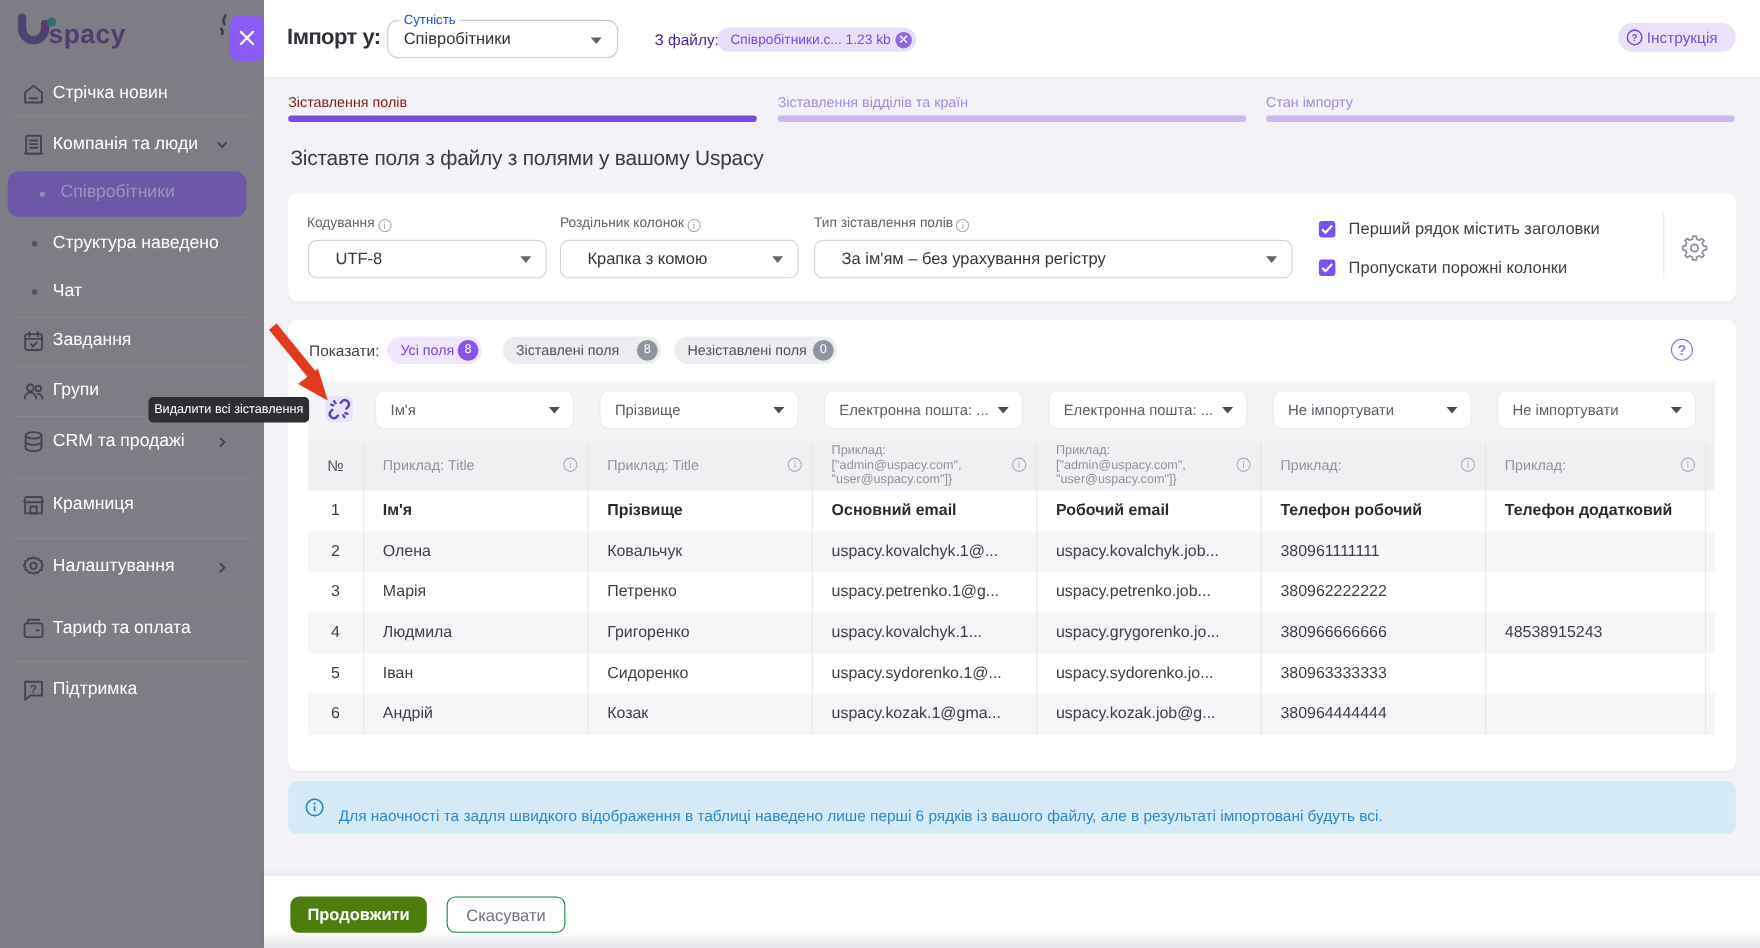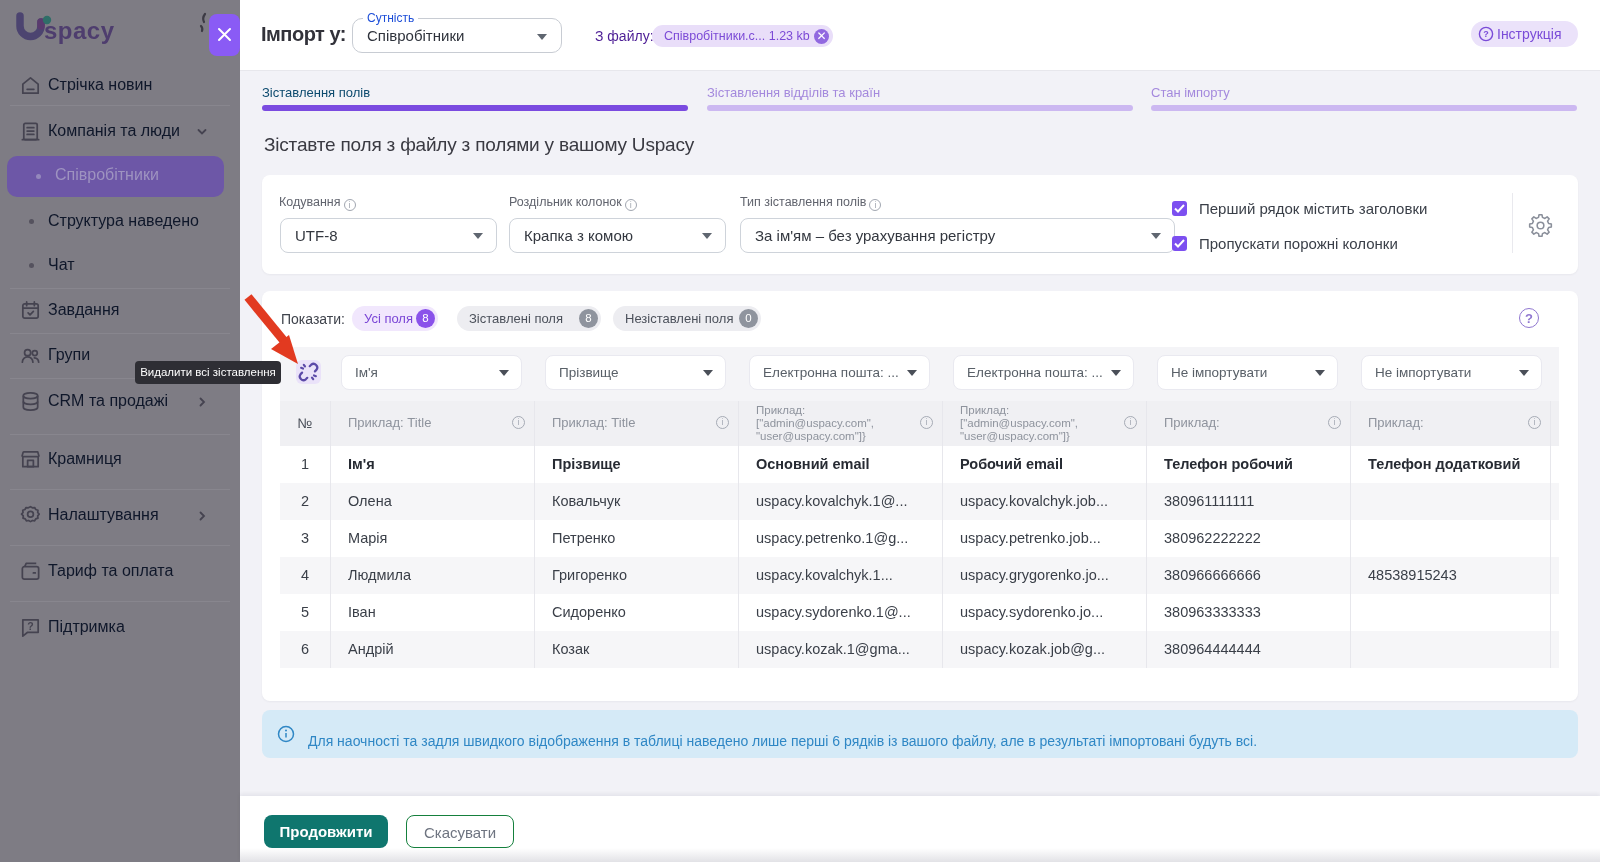--- a/index.html
+++ b/index.html
@@ -1,21 +1,21 @@
 <!DOCTYPE html>
 <html><head>
 <meta charset="utf-8">
 <style>
 *{box-sizing:border-box;margin:0;padding:0}
 html,body{width:1600px;height:862px;overflow:hidden}
 body{position:relative;font-family:"Liberation Sans",sans-serif;background:#f2f2f7}
 .abs{position:absolute}
 
 #sidebar{left:0;top:0;width:240px;height:862px;background:#7e7c84;z-index:1}
-.mi{position:absolute;left:0;width:208px;height:24px;color:#0f172a;font-size:16px}
+.mi{position:absolute;left:0;width:208px;height:24px;color:#ffffff;font-size:16px}
 .mi svg{position:absolute;left:19px;top:0}
 .mi .t{position:absolute;left:48px;top:2px;white-space:nowrap}
 .bullet{position:absolute;left:29px;top:9px;width:5px;height:5px;border-radius:50%;background:#55525e}
 .mi svg.chev{position:absolute;left:196px;top:6px}
 .divi{position:absolute;left:10px;width:220px;height:1px;background:#88868e}
 #selitem{position:absolute;left:7px;top:156px;width:217px;height:41px;background:#6d57a7;border-radius:10px}
 #selitem .bullet{background:#9488bc;top:18px}
 #selitem .t{position:absolute;left:48px;top:10px;color:#9e93c0;font-size:16px}
 
 #xbtn{left:209px;top:14px;width:31px;height:42px;background:#8a5bf5;border-radius:8px;z-index:2}
@@ -30,31 +30,31 @@
 #zfail{position:absolute;left:355px;top:28px;font-size:14px;color:#4c1d95}
 #fchip{position:absolute;left:412px;top:25px;width:181px;height:22px;border-radius:11px;background:#e9def9;color:#7b4ad6;font-size:12.5px;line-height:22px;padding-left:12px;white-space:nowrap}
 #fchip .x{position:absolute;right:4px;top:3.5px;width:15px;height:15px;border-radius:50%;background:#9168e0;color:#fff;font-size:12px;line-height:14px;text-align:center}
 #instr{position:absolute;left:1231px;top:21px;width:107px;height:26px;border-radius:13px;background:#ebe2fa;color:#7a4bd8;font-size:14px;line-height:26px;padding-left:26px}
 #instr svg{position:absolute;left:7px;top:5px}
 
 .tab{position:absolute;top:85px;width:426px}
 .tab .tt{font-size:13px;color:#a489dd;white-space:nowrap}
 .tab .bar{margin-top:5px;height:6px;border-radius:3px;background:#ccb8f1}
 #tab1{left:22px}#tab2{left:467px}#tab3{left:911px}
-#tab1 .tt{color:#0c4a6e}
+#tab1 .tt{color:#7f1d1d}
 #tab1 .bar{background:#7b4be0}
 #pagehead{position:absolute;left:24px;top:134px;font-size:19px;font-weight:400;color:#3a3a42;letter-spacing:-0.2px}
 
 .card{position:absolute;background:#fff;border-radius:8px;box-shadow:0 1px 2px rgba(40,40,60,.05)}
 #scard{left:22px;top:175px;width:1316px;height:99px}
 .flabel{position:absolute;font-size:12.5px;color:#61646e;white-space:nowrap}
 .iinfo{display:inline-block;width:12px;height:12px;border:1px solid #a2a7b1;border-radius:50%;font-size:9px;line-height:11px;text-align:center;color:#a2a7b1;vertical-align:-2px;margin-left:3px}
-.sel{position:absolute;height:35px;background:#fff;border:1px solid #ced3da;border-radius:8px;font-size:15px;color:#33373f;line-height:33px;padding-left:14px;white-space:nowrap}
+.sel{position:absolute;height:35px;background:#fff;border:1px solid #ced3da;border-radius:8px;font-size:15px;color:#33373f;line-height:33px;padding-left:24px;white-space:nowrap}
 .sel .caret{right:13px;top:14px}
-.cbrow{position:absolute;left:910px;font-size:15px;color:#3a3f48}
+.cbrow{position:absolute;left:937px;font-size:15px;color:#3a3f48}
 .cb{position:absolute;left:0;top:1px;width:15px;height:15px;background:#7c4ff0;border-radius:3px}
 .cb svg{position:absolute;left:2px;top:3px}
 .cbrow .t{margin-left:27px}
 #vdiv{position:absolute;left:1250px;top:18px;width:1px;height:60px;background:#e9e9ee}
 
 #mcard{left:22px;top:291px;width:1316px;height:410px}
 #showlbl{position:absolute;left:19px;top:20px;font-size:14px;color:#3f434c}
 .chip{position:absolute;top:15px;height:25px;border-radius:13px;font-size:13px;line-height:25px;padding-left:12px;background:#ededf1;color:#4c515b;white-space:nowrap}
 .chip .badge{position:absolute;right:3px;top:3px;width:19px;height:19px;border-radius:50%;background:#8f949e;color:#fff;font-size:11.5px;line-height:19px;text-align:center}
 #chip1{left:90px;width:86px;background:#f1e7fd;color:#7a45d6}
@@ -87,21 +87,21 @@
 .drow .cell{line-height:37px}
 .bold{font-weight:700;color:#272b33}
 
 #banner{position:absolute;left:22px;top:710px;width:1316px;height:48px;background:#d5eaf7;border-radius:8px}
 #banner svg{position:absolute;left:15px;top:15px}
 #banner .t{position:absolute;left:46px;top:23px;font-size:14px;color:#2f87c5}
 
 #mfoot{position:absolute;left:0;top:796px;width:1360px;height:66px;background:#fff;box-shadow:0 -2px 4px rgba(30,30,50,.07)}
 #mfoot:after{content:"";position:absolute;left:0;bottom:0;width:100%;height:14px;background:linear-gradient(rgba(255,255,255,0),#e2e2e6)}
 .btn{position:absolute;top:19px;height:33px;border-radius:8px;font-size:15px;text-align:center;line-height:33px}
-#btn1{left:24px;width:124px;background:#0f766e;color:#fff;font-weight:600}
+#btn1{left:24px;width:124px;background:#4d7c0f;color:#fff;font-weight:600}
 #btn2{left:166px;width:108px;background:#fff;border:1px solid #15803d;color:#6e7480}
 
 #tooltip{left:135px;top:361px;width:146px;height:23px;background:#2e2e34;border-radius:4px;color:#fff;font-size:11.5px;line-height:23px;text-align:center;z-index:10;white-space:nowrap}
 #arrow{left:238px;top:288px;z-index:10}
 </style>
 </head>
 <body>
 <div id="sidebar" class="abs">
   <svg style="position:absolute;left:13px;top:12px" width="110" height="40" viewBox="0 0 110 40">
     <path d="M7 4 v10 a10.5 10.5 0 0 0 21 0 v-4" fill="none" stroke="#4c4470" stroke-width="7.5" stroke-linecap="round"></path>

